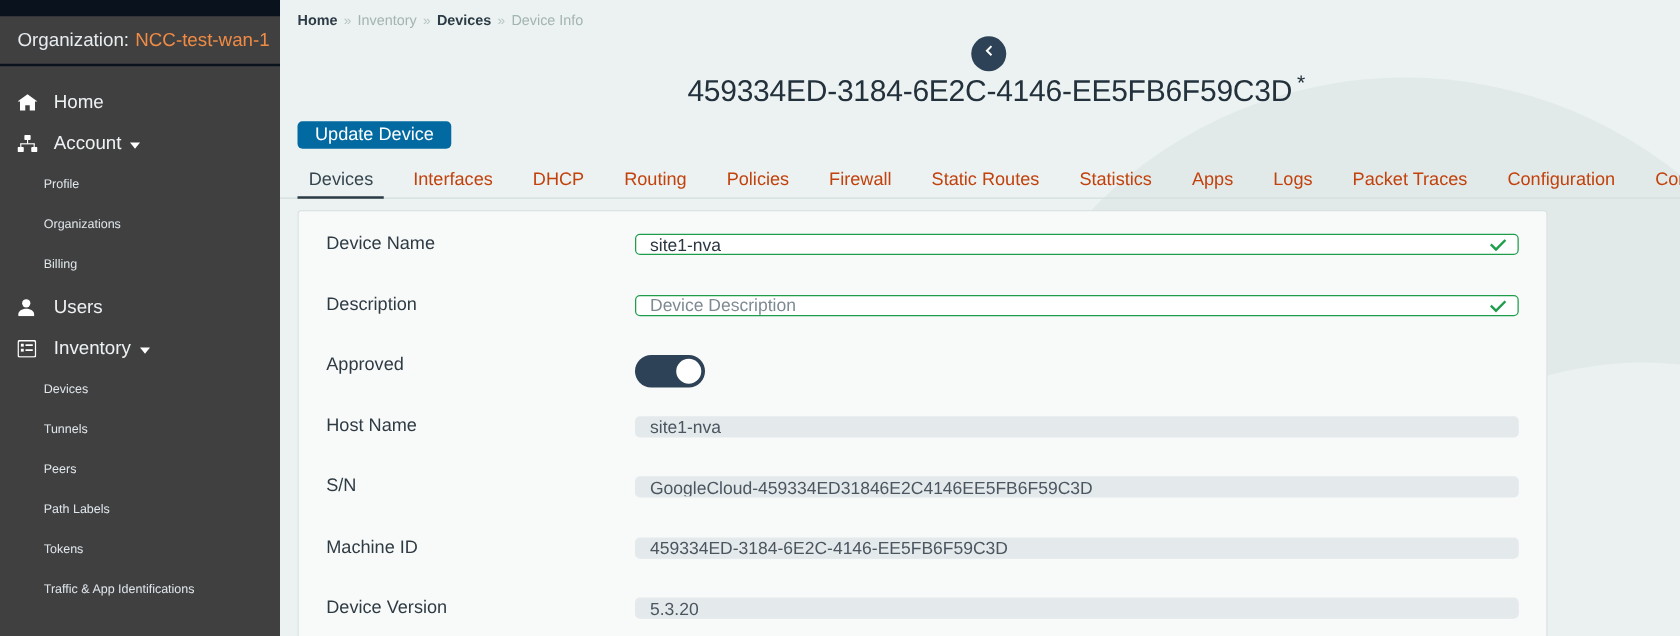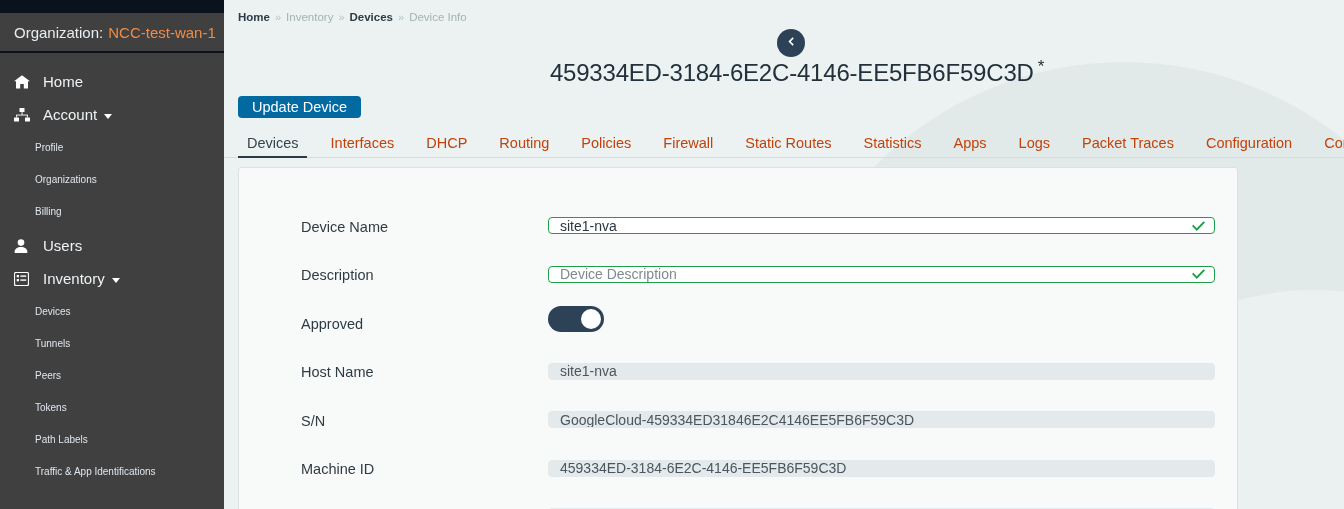--- a/index.html
+++ b/index.html
@@ -168,23 +168,22 @@
     margin: 9px 0 0 14px;
     width: 1000px;
     min-height: 360px;
     background: #f8fafa;
     border: 1px solid #dbe3e2;
     border-radius: 3px;
     padding: 18px 22px 0 22px;
     position: relative;
   }
   .form-row {
-    display: flex; align-items: flex-end;
+    display: flex; align-items: flex-start;
     height: 48.5px;
-    margin-left: 40px;
   }
   .form-label {
     width: 247px;
     flex: 0 0 247px;
     font-size: 14.5px;
     color: #2f3b43;
   }
   .field-wrap { flex: 1; position: relative; }
 
   .inp {
@@ -303,24 +302,24 @@
     <div class="nav-sub">
       <span>Devices</span>
     </div>
     <div class="nav-sub">
       <span>Tunnels</span>
     </div>
     <div class="nav-sub">
       <span>Peers</span>
     </div>
     <div class="nav-sub">
+      <span>Path Labels</span>
+    </div>
+    <div class="nav-sub">
       <span>Tokens</span>
-    </div>
-    <div class="nav-sub">
-      <span>Path Labels</span>
     </div>
     <div class="nav-sub">
       <span>Traffic &amp; App Identifications</span>
     </div>
 
   </div>
 </div>
 
 <div id="main">
   <div id="deco-circle"></div>

